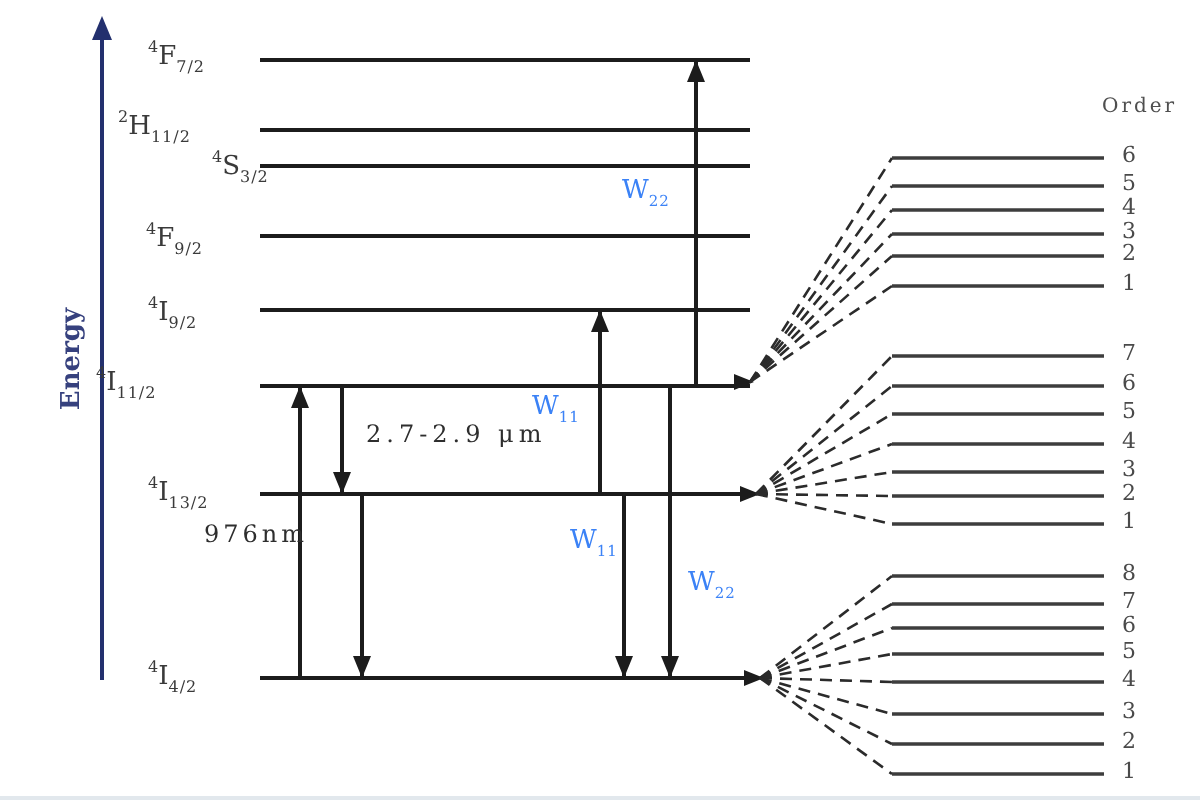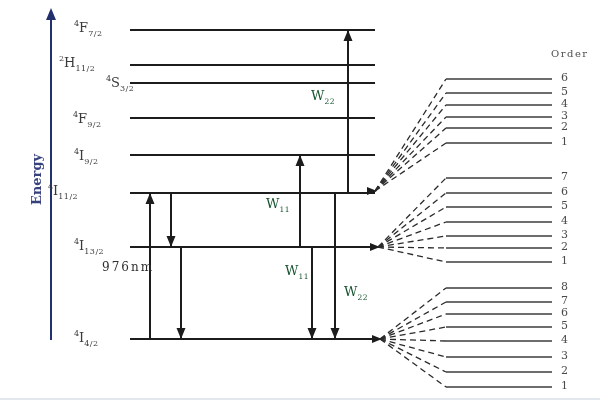--- a/index.html
+++ b/index.html
@@ -7,21 +7,21 @@
     position:relative;width:600px;height:400px;background:#ffffff;
     overflow:hidden;font-family:"DejaVu Serif","Liberation Serif",serif;
     border-bottom:2px solid #e2e8ed;box-sizing:border-box;
   }
   #diagram-svg{position:absolute;left:0;top:0;}
   #labels{position:absolute;left:0;top:0;width:600px;height:400px;}
   #labels div{position:absolute;white-space:nowrap;}
   .lvl{font-size:13px;color:#3a3a3a;}
   .lvl .sup{font-size:8px;vertical-align:6px;}
   .lvl .sub{font-size:8px;vertical-align:-4px;letter-spacing:.5px;}
-  .wlab{font-size:13px;color:#14532d;}
+  .wlab{font-size:13px;color:#3b82f6;}
   .wlab .sub{font-size:7.5px;vertical-align:-4px;letter-spacing:.5px;}
   .wave{font-size:12px;color:#2e2e2e;letter-spacing:2.5px;}
   .nm{font-size:12px;color:#2e2e2e;letter-spacing:2px;}
   .order-num{font-size:11px;color:#4a4a4a;}
   #order-header{font-size:10px;color:#4f4f4f;letter-spacing:1.5px;}
   #energy-label{
     font-size:13px;font-weight:bold;color:#36417e;width:60px;text-align:center;
     transform:rotate(-90deg);
   }
 </style>
@@ -105,20 +105,21 @@
     <div id="order-header" style="left: 551px; top: 48px;">Order</div>
   <div class="lvl" style="left: 74px; top: 19px;"><span class="sup">4</span><span>F</span><span class="sub">7/2</span></div>
       <div class="lvl" style="left: 59px; top: 54px;"><span class="sup">2</span><span>H</span><span class="sub">11/2</span></div>
       <div class="lvl" style="left: 72px; top: 74px; margin-left: 34px;"><span class="sup">4</span><span>S</span><span class="sub">3/2</span></div>
       <div class="lvl" style="left: 73px; top: 110px;"><span class="sup">4</span><span>F</span><span class="sub">9/2</span></div>
       <div class="lvl" style="left: 74px; top: 147px;"><span class="sup">4</span><span>I</span><span class="sub">9/2</span></div>
       <div class="lvl" style="left: 48px; top: 182px;"><span class="sup">4</span><span>I</span><span class="sub">11/2</span></div>
       <div class="lvl" style="left: 74px; top: 237px; text-align: right;"><span class="sup">4</span><span>I</span><span class="sub">13/2</span></div>
       <div class="lvl" style="left: 74px; top: 329px;"><span class="sup">4</span><span>I</span><span class="sub">4/2</span></div>
       <div class="nm" style="left: 102px; top: 260px;">976nm</div>
+      <div class="wave" style="left: 183px; top: 210px;">2.7-2.9 μm</div>
       <div class="wlab" style="left: 311px; top: 88px;"><span>W</span><span class="sub">22</span></div>
       <div class="wlab" style="left: 266px; top: 196px;"><span>W</span><span class="sub">11</span></div>
       <div class="wlab" style="left: 285px; top: 263px;"><span>W</span><span class="sub">11</span></div>
       <div class="wlab" style="left: 344px; top: 284px;"><span>W</span><span class="sub">22</span></div>
       <div class="order-num" style="left: 561px; top: 71px;">6</div>
       <div class="order-num" style="left: 561px; top: 85px;">5</div>
       <div class="order-num" style="left: 561px; top: 97px;">4</div>
       <div class="order-num" style="left: 561px; top: 109px;">3</div>
       <div class="order-num" style="left: 561px; top: 120px;">2</div>
       <div class="order-num" style="left: 561px; top: 135px;">1</div>

